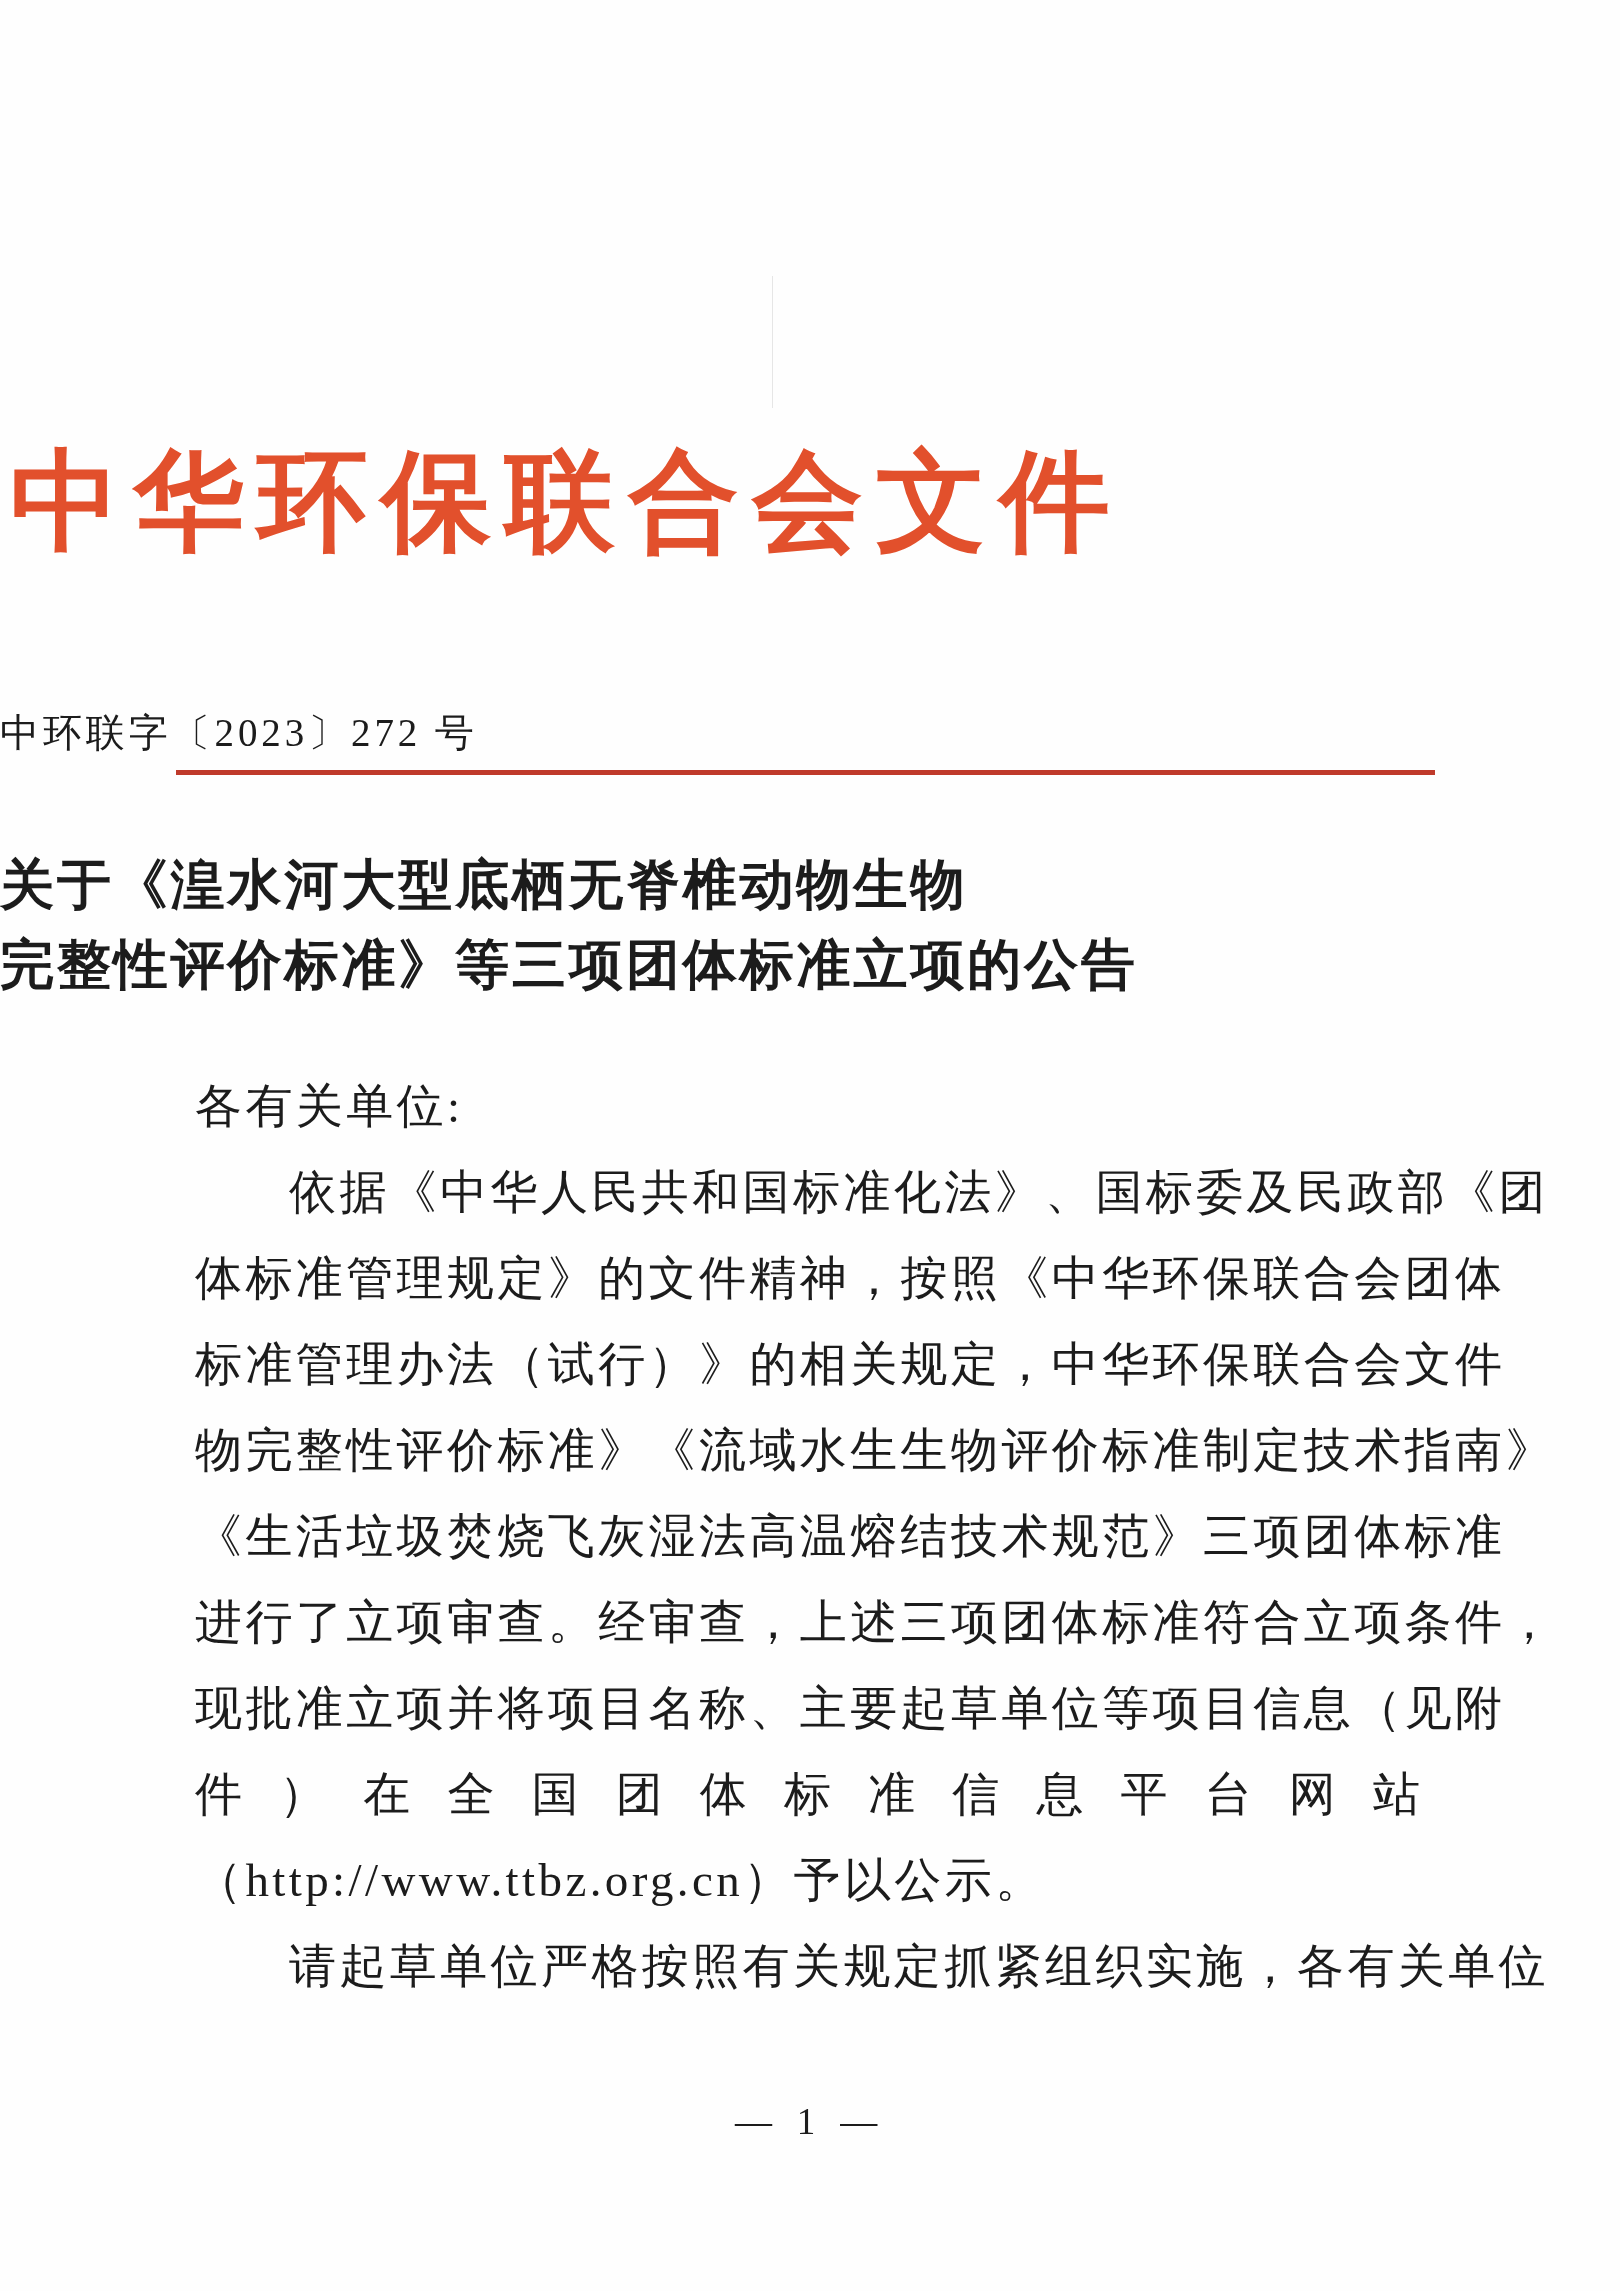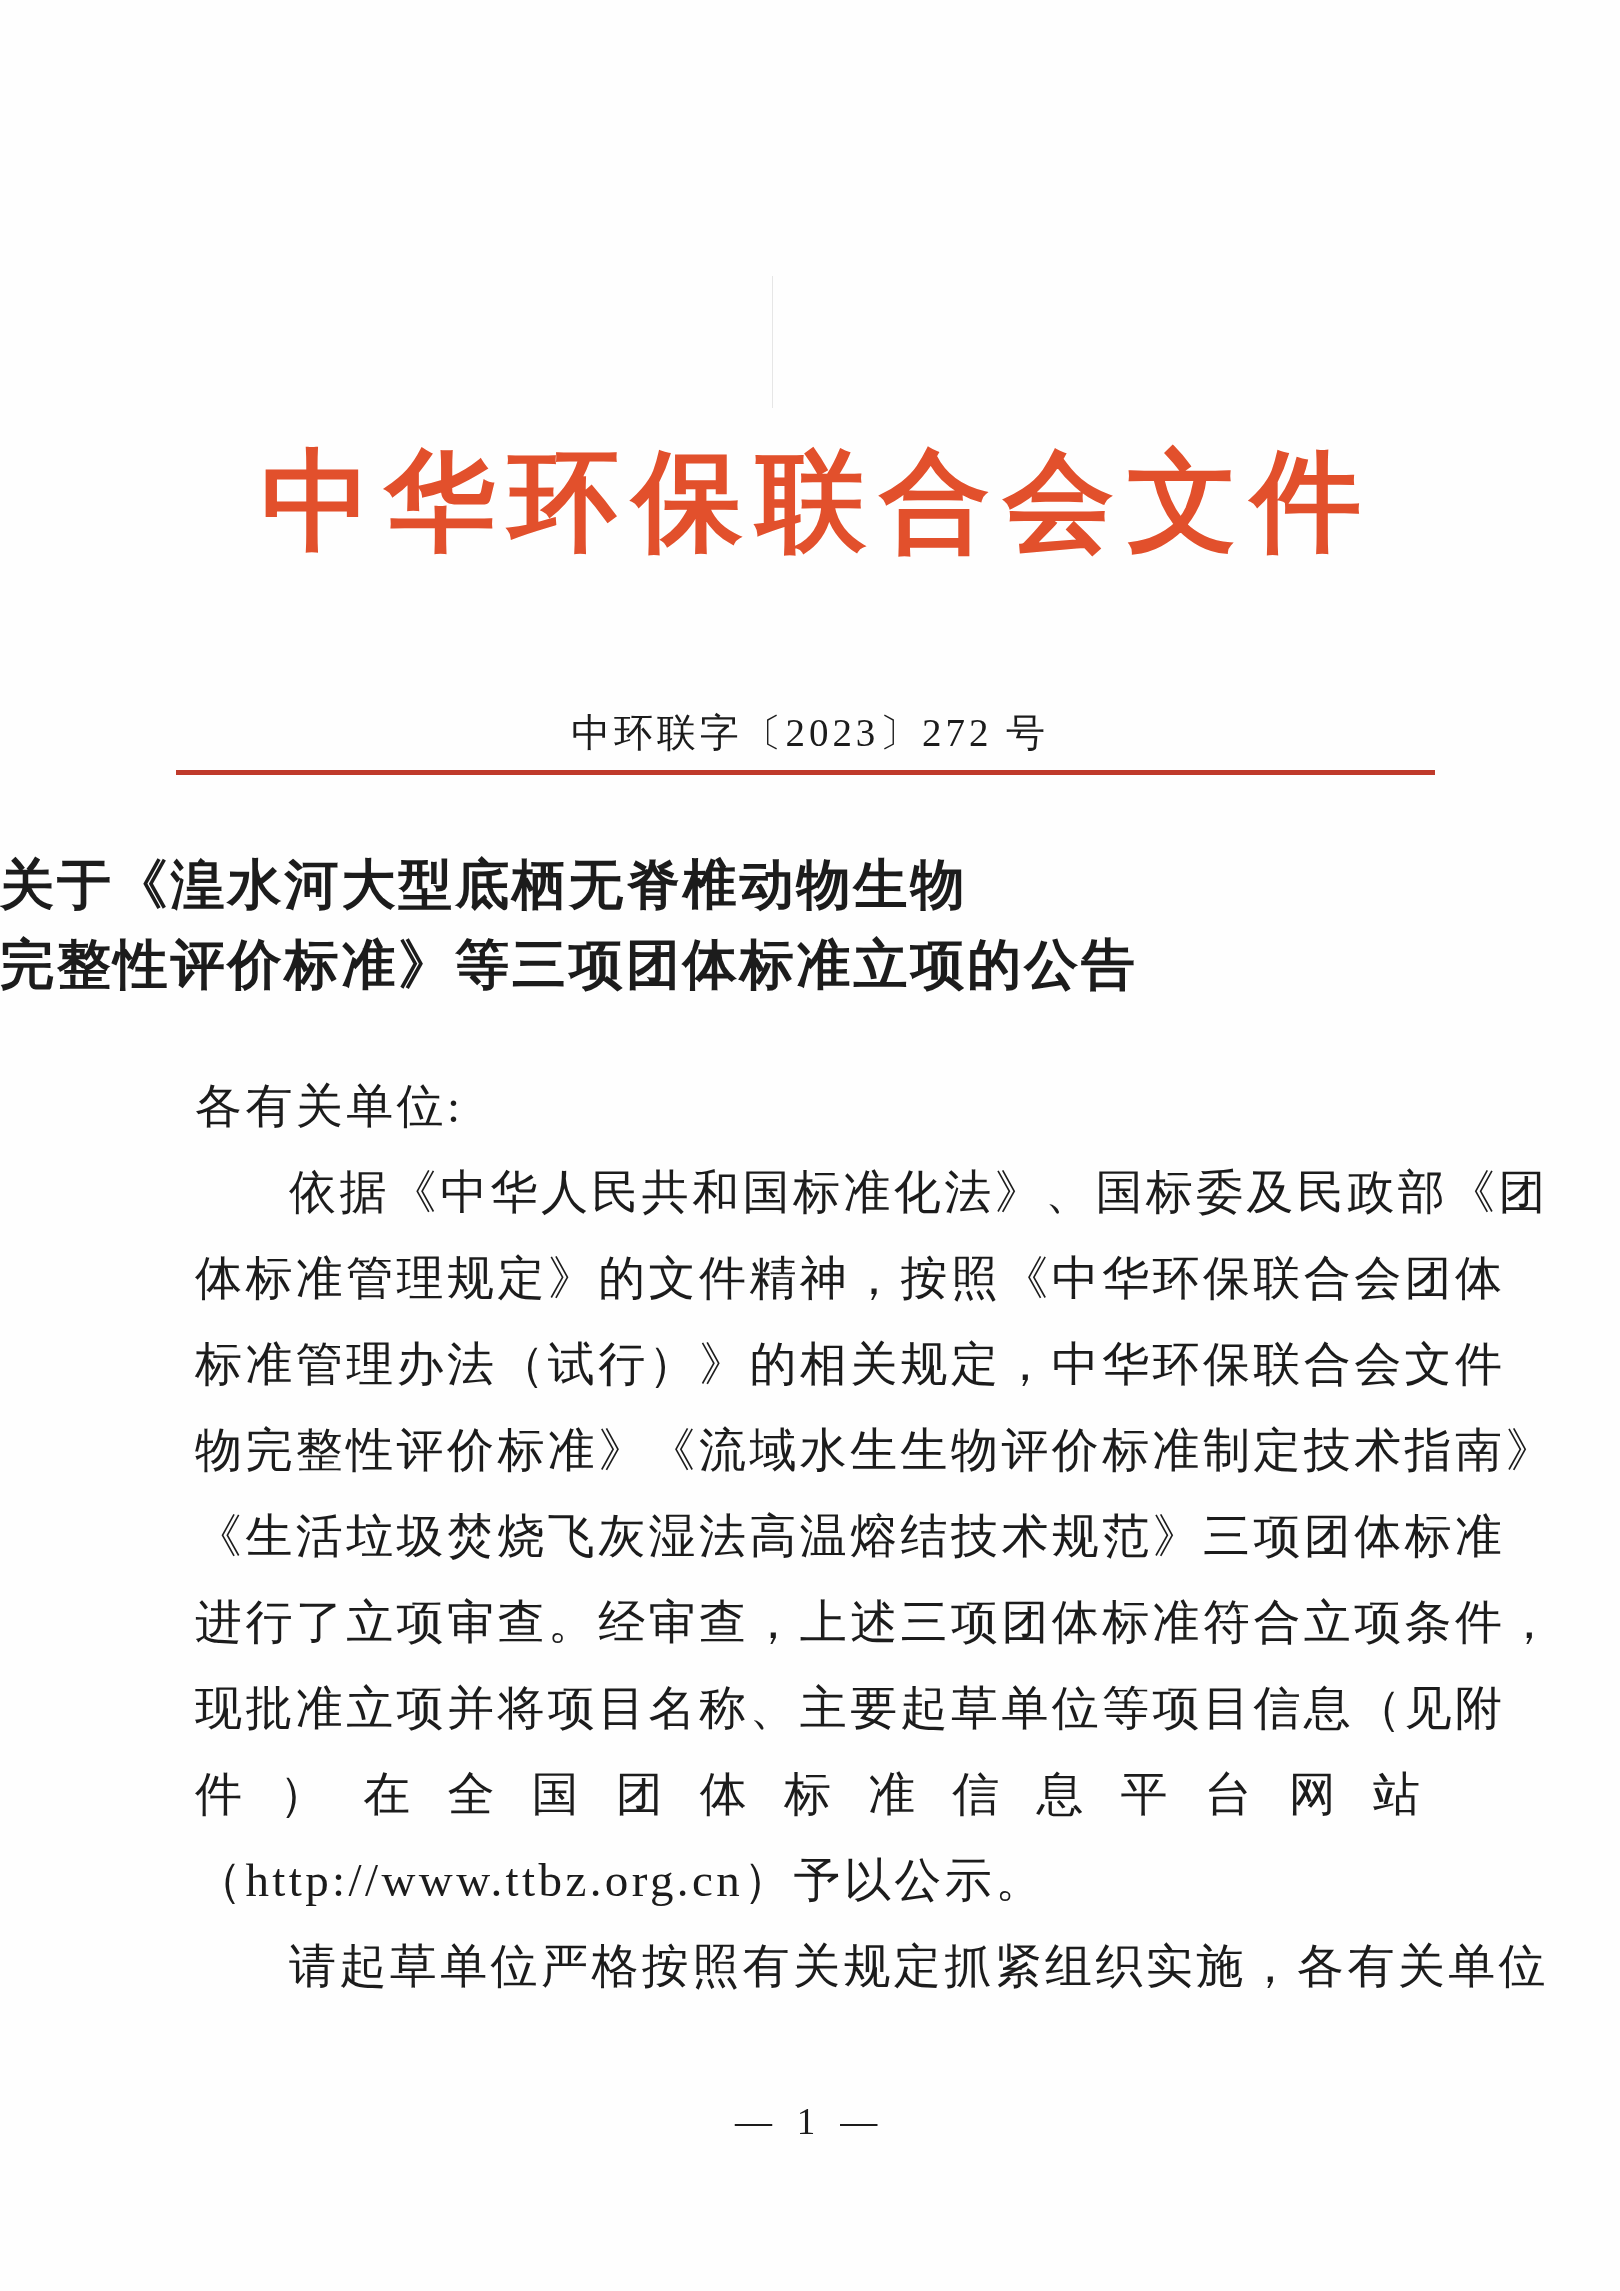--- a/index.html
+++ b/index.html
@@ -11,31 +11,30 @@
   .page{
     position:relative;
     width:1620px;height:2292px;
     margin:0 auto;
     background:#fefefe;
     font-family:"Liberation Serif","DejaVu Serif",serif;
     color:var(--ink);
     overflow:hidden;
   }
   .banner{
-    position:absolute;top:439px;left:16px;right:0;
-    text-align:center;
+    position:absolute;top:439px;left:10px;right:0;
     font-size:110px;line-height:127px;
     font-weight:bold;
     letter-spacing:13.7px;
     color:var(--banner-red);
     white-space:nowrap;
   }
   .doc-number{
     position:absolute;top:708px;left:0;right:0;
-    text-align:center;
+    text-align:left;
     font-size:39px;line-height:49px;
     letter-spacing:3.9px;
   }
   .red-line{
     position:absolute;top:770px;left:176px;
     width:1259px;height:4.9px;
     background:var(--divider-red);
   }
   .doc-title{
     position:absolute;top:845px;left:0;right:0;

